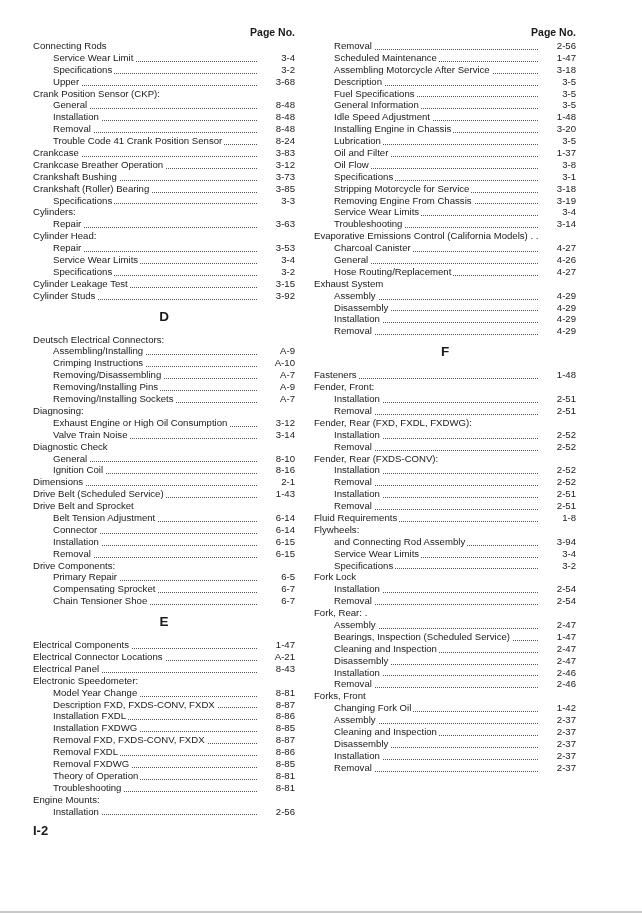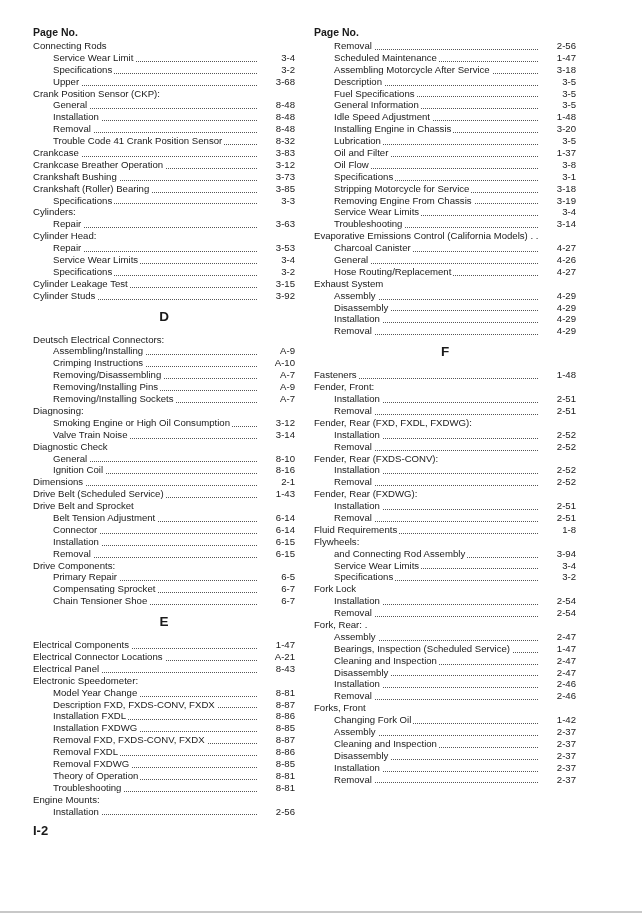--- a/index.html
+++ b/index.html
@@ -1,21 +1,21 @@
 <!DOCTYPE html>
 <html><head>
 <meta charset="utf-8">
 <style>
   html, body { margin:0; padding:0; background:#ffffff; }
   body { width:642px; height:913px; position:relative; overflow:hidden;
          font-family:"Liberation Sans", sans-serif; color:#1a1a1a; }
   .col { position:absolute; top:26px; }
   .col-left { left:33px; width:262px; }
   .col-right { left:314px; width:262px; }
-  .pagehdr { text-align:left; font-weight:bold; font-size:10.5px; height:13px; line-height:13px; margin-bottom:1px; padding-right:0px; }
+  .pagehdr { text-align:right; font-weight:bold; font-size:10.5px; height:13px; line-height:13px; margin-bottom:1px; padding-right:0px; }
   .row { position:relative; height:11.9px; line-height:11.9px; font-size:9.6px; white-space:nowrap; }
   .row .lbl { position:relative; background:#fff; padding-right:2px; z-index:2; }
   .row.sub { padding-left:20px; }
   .row .dots { position:absolute; left:0; right:38px; bottom:2px; border-bottom:1.3px dotted #555; z-index:1; }
   .row.sub .dots { left:20px; }
   .row .pg { position:absolute; right:0; top:0; background:#fff; z-index:2; }
   .letter { text-align:center; font-weight:bold; font-size:13.5px; height:32px; line-height:30px; }
   .footer { position:absolute; left:33px; top:823px; font-weight:bold; font-size:13px; }
   .bottombar { position:absolute; left:0; right:0; bottom:0; height:2px; background:#c8c8c8; }
 </style>
@@ -26,21 +26,21 @@
   <div class="pagehdr">Page No.</div>
   <div id="left-list">
       <div class="row"><span class="lbl">Connecting Rods</span></div>
       <div class="row sub"><span class="lbl">Service Wear Limit</span><span class="dots"></span><span class="pg">3-4</span></div>
       <div class="row sub"><span class="lbl">Specifications</span><span class="dots"></span><span class="pg">3-2</span></div>
       <div class="row sub"><span class="lbl">Upper</span><span class="dots"></span><span class="pg">3-68</span></div>
       <div class="row"><span class="lbl">Crank Position Sensor (CKP):</span></div>
       <div class="row sub"><span class="lbl">General</span><span class="dots"></span><span class="pg">8-48</span></div>
       <div class="row sub"><span class="lbl">Installation</span><span class="dots"></span><span class="pg">8-48</span></div>
       <div class="row sub"><span class="lbl">Removal</span><span class="dots"></span><span class="pg">8-48</span></div>
-      <div class="row sub"><span class="lbl">Trouble Code 41 Crank Position Sensor</span><span class="dots"></span><span class="pg">8-32</span></div>
+      <div class="row sub"><span class="lbl">Trouble Code 41 Crank Position Sensor</span><span class="dots"></span><span class="pg">8-24</span></div>
       <div class="row"><span class="lbl">Crankcase</span><span class="dots"></span><span class="pg">3-83</span></div>
       <div class="row"><span class="lbl">Crankcase Breather Operation</span><span class="dots"></span><span class="pg">3-12</span></div>
       <div class="row"><span class="lbl">Crankshaft Bushing</span><span class="dots"></span><span class="pg">3-73</span></div>
       <div class="row"><span class="lbl">Crankshaft (Roller) Bearing</span><span class="dots"></span><span class="pg">3-85</span></div>
       <div class="row sub"><span class="lbl">Specifications</span><span class="dots"></span><span class="pg">3-3</span></div>
       <div class="row"><span class="lbl">Cylinders:</span></div>
       <div class="row sub"><span class="lbl">Repair</span><span class="dots"></span><span class="pg">3-63</span></div>
       <div class="row"><span class="lbl">Cylinder Head:</span></div>
       <div class="row sub"><span class="lbl">Repair</span><span class="dots"></span><span class="pg">3-53</span></div>
       <div class="row sub"><span class="lbl">Service Wear Limits</span><span class="dots"></span><span class="pg">3-4</span></div>
@@ -48,21 +48,21 @@
       <div class="row"><span class="lbl">Cylinder Leakage Test</span><span class="dots"></span><span class="pg">3-15</span></div>
       <div class="row"><span class="lbl">Cylinder Studs</span><span class="dots"></span><span class="pg">3-92</span></div>
       <div class="letter">D</div>
       <div class="row"><span class="lbl">Deutsch Electrical Connectors:</span></div>
       <div class="row sub"><span class="lbl">Assembling/Installing</span><span class="dots"></span><span class="pg">A-9</span></div>
       <div class="row sub"><span class="lbl">Crimping Instructions</span><span class="dots"></span><span class="pg">A-10</span></div>
       <div class="row sub"><span class="lbl">Removing/Disassembling</span><span class="dots"></span><span class="pg">A-7</span></div>
       <div class="row sub"><span class="lbl">Removing/Installing Pins</span><span class="dots"></span><span class="pg">A-9</span></div>
       <div class="row sub"><span class="lbl">Removing/Installing Sockets</span><span class="dots"></span><span class="pg">A-7</span></div>
       <div class="row"><span class="lbl">Diagnosing:</span></div>
-      <div class="row sub"><span class="lbl">Smoking Engine or High Oil Consumption</span><span class="dots"></span><span class="pg">3-12</span></div>
+      <div class="row sub"><span class="lbl">Exhaust Engine or High Oil Consumption</span><span class="dots"></span><span class="pg">3-12</span></div>
       <div class="row sub"><span class="lbl">Valve Train Noise</span><span class="dots"></span><span class="pg">3-14</span></div>
       <div class="row"><span class="lbl">Diagnostic Check</span></div>
       <div class="row sub"><span class="lbl">General</span><span class="dots"></span><span class="pg">8-10</span></div>
       <div class="row sub"><span class="lbl">Ignition Coil</span><span class="dots"></span><span class="pg">8-16</span></div>
       <div class="row"><span class="lbl">Dimensions</span><span class="dots"></span><span class="pg">2-1</span></div>
       <div class="row"><span class="lbl">Drive Belt (Scheduled Service)</span><span class="dots"></span><span class="pg">1-43</span></div>
       <div class="row"><span class="lbl">Drive Belt and Sprocket</span></div>
       <div class="row sub"><span class="lbl">Belt Tension Adjustment</span><span class="dots"></span><span class="pg">6-14</span></div>
       <div class="row sub"><span class="lbl">Connector</span><span class="dots"></span><span class="pg">6-14</span></div>
       <div class="row sub"><span class="lbl">Installation</span><span class="dots"></span><span class="pg">6-15</span></div>
@@ -122,21 +122,20 @@
       <div class="row"><span class="lbl">Fasteners</span><span class="dots"></span><span class="pg">1-48</span></div>
       <div class="row"><span class="lbl">Fender, Front:</span></div>
       <div class="row sub"><span class="lbl">Installation</span><span class="dots"></span><span class="pg">2-51</span></div>
       <div class="row sub"><span class="lbl">Removal</span><span class="dots"></span><span class="pg">2-51</span></div>
       <div class="row"><span class="lbl">Fender, Rear (FXD, FXDL, FXDWG):</span></div>
       <div class="row sub"><span class="lbl">Installation</span><span class="dots"></span><span class="pg">2-52</span></div>
       <div class="row sub"><span class="lbl">Removal</span><span class="dots"></span><span class="pg">2-52</span></div>
       <div class="row"><span class="lbl">Fender, Rear (FXDS-CONV):</span></div>
       <div class="row sub"><span class="lbl">Installation</span><span class="dots"></span><span class="pg">2-52</span></div>
       <div class="row sub"><span class="lbl">Removal</span><span class="dots"></span><span class="pg">2-52</span></div>
-      <div class="row"><span class="lbl">Fender, Rear (FXDWG):</span></div>
       <div class="row sub"><span class="lbl">Installation</span><span class="dots"></span><span class="pg">2-51</span></div>
       <div class="row sub"><span class="lbl">Removal</span><span class="dots"></span><span class="pg">2-51</span></div>
       <div class="row"><span class="lbl">Fluid Requirements</span><span class="dots"></span><span class="pg">1-8</span></div>
       <div class="row"><span class="lbl">Flywheels:</span></div>
       <div class="row sub"><span class="lbl">and Connecting Rod Assembly</span><span class="dots"></span><span class="pg">3-94</span></div>
       <div class="row sub"><span class="lbl">Service Wear Limits</span><span class="dots"></span><span class="pg">3-4</span></div>
       <div class="row sub"><span class="lbl">Specifications</span><span class="dots"></span><span class="pg">3-2</span></div>
       <div class="row"><span class="lbl">Fork Lock</span></div>
       <div class="row sub"><span class="lbl">Installation</span><span class="dots"></span><span class="pg">2-54</span></div>
       <div class="row sub"><span class="lbl">Removal</span><span class="dots"></span><span class="pg">2-54</span></div>

